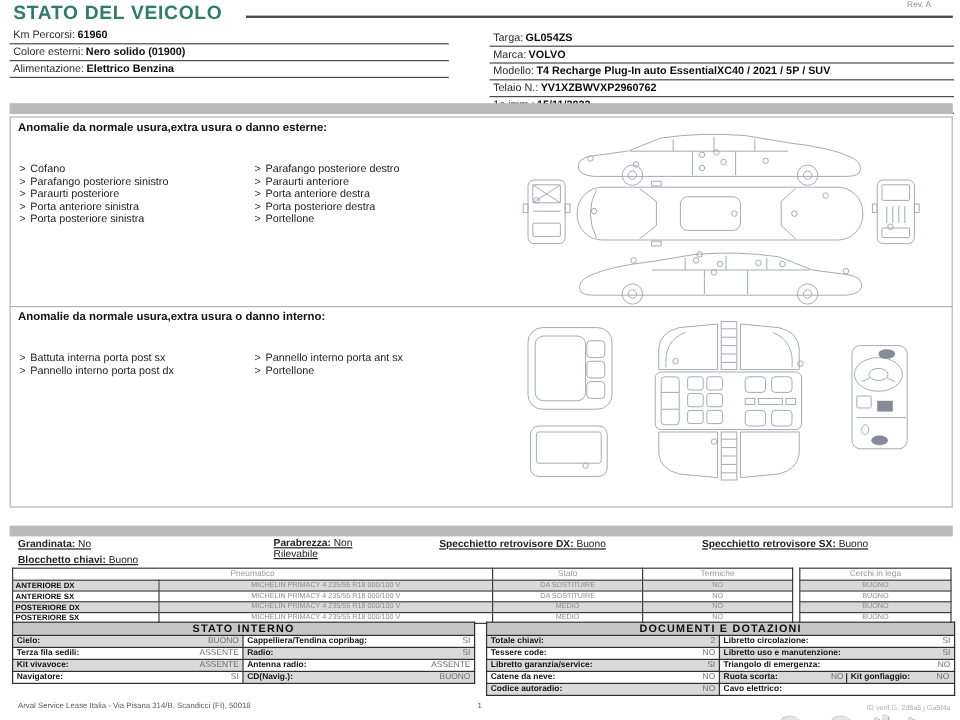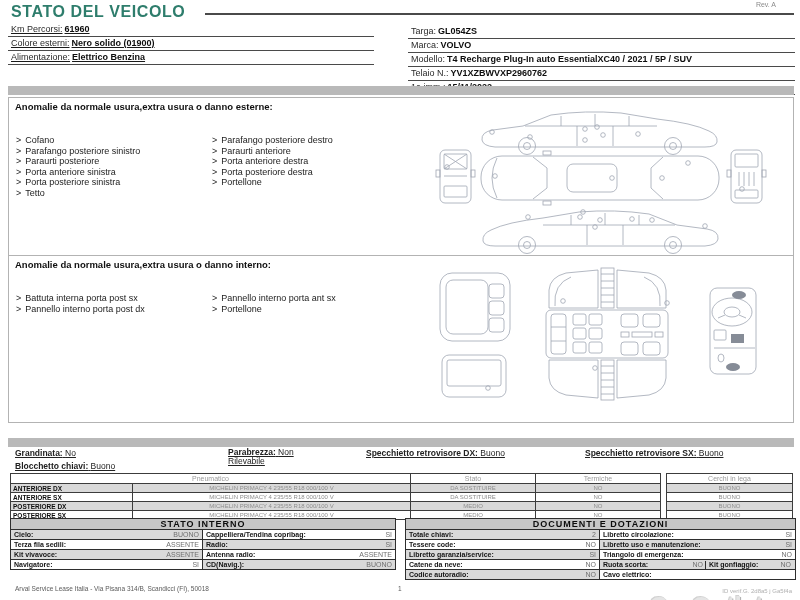--- a/index.html
+++ b/index.html
@@ -4,21 +4,21 @@
 <style>
   html,body{margin:0;padding:0;background:#ffffff;}
   .page{position:relative;width:800px;height:600px;background:#fff;overflow:hidden;
         font-family:"Liberation Sans",sans-serif;color:#1a1a1a;}
   
   .title{position:absolute;left:11px;top:3px;font-size:16px;font-weight:bold;
          color:var(--accent,#2e7d6c);letter-spacing:.6px;}
   .top-rule{position:absolute;left:205px;top:13px;width:589px;border-top:2px solid #4a4a4a;height:0;}
   .rev{position:absolute;right:24px;top:1px;font-size:7px;color:#8a8a8a;}
   .fields{position:absolute;font-size:9px;}
-  .fields-left{left:8px;top:23px;width:366px;text-decoration:underline;}
+  .fields-left{left:8px;top:23px;width:366px;}
   .fields-right{left:408px;top:25px;width:387px;}
   .frow{border-bottom:1px solid #4a4a4a;padding:1px 0 1px 3px;white-space:nowrap;overflow:hidden;height:11px;}
   .flabel{color:#2b2b2b;}
   .fvalue{font-weight:bold;color:#0d0d0d;margin-left:2px;}
   .graybar{position:absolute;left:8px;width:786px;height:9px;background:#b9b9b9;}
   .bar1{top:86px;}.bar2{top:438px;}
   
   .secbox{position:absolute;left:8px;width:784px;border:1px solid #b3b3b3;background:#fff;}
   .box1{top:97px;height:162px;}
   .box2{top:255px;height:166px;}
@@ -93,21 +93,20 @@
 
   <div class="secbox box1">
     <div class="sec-title">Anomalie da normale usura,extra usura o danno esterne:</div>
     <div class="sec-cols">
       <div class="sec-col">
         <div class="sec-item"><span class="mk">&gt;</span><span>Cofano</span></div>
         <div class="sec-item"><span class="mk">&gt;</span><span>Parafango posteriore sinistro</span></div>
         <div class="sec-item"><span class="mk">&gt;</span><span>Paraurti posteriore</span></div>
         <div class="sec-item"><span class="mk">&gt;</span><span>Porta anteriore sinistra</span></div>
         <div class="sec-item"><span class="mk">&gt;</span><span>Porta posteriore sinistra</span></div>
-        <div class="sec-item"><span class="mk">&gt;</span><span>Tetto</span></div>
       </div>
       <div class="sec-col">
         <div class="sec-item"><span class="mk">&gt;</span><span>Parafango posteriore destro</span></div>
         <div class="sec-item"><span class="mk">&gt;</span><span>Paraurti anteriore</span></div>
         <div class="sec-item"><span class="mk">&gt;</span><span>Porta anteriore destra</span></div>
         <div class="sec-item"><span class="mk">&gt;</span><span>Porta posteriore destra</span></div>
         <div class="sec-item"><span class="mk">&gt;</span><span>Portellone</span></div>
       </div>
     </div>
     <div class="diagram">

